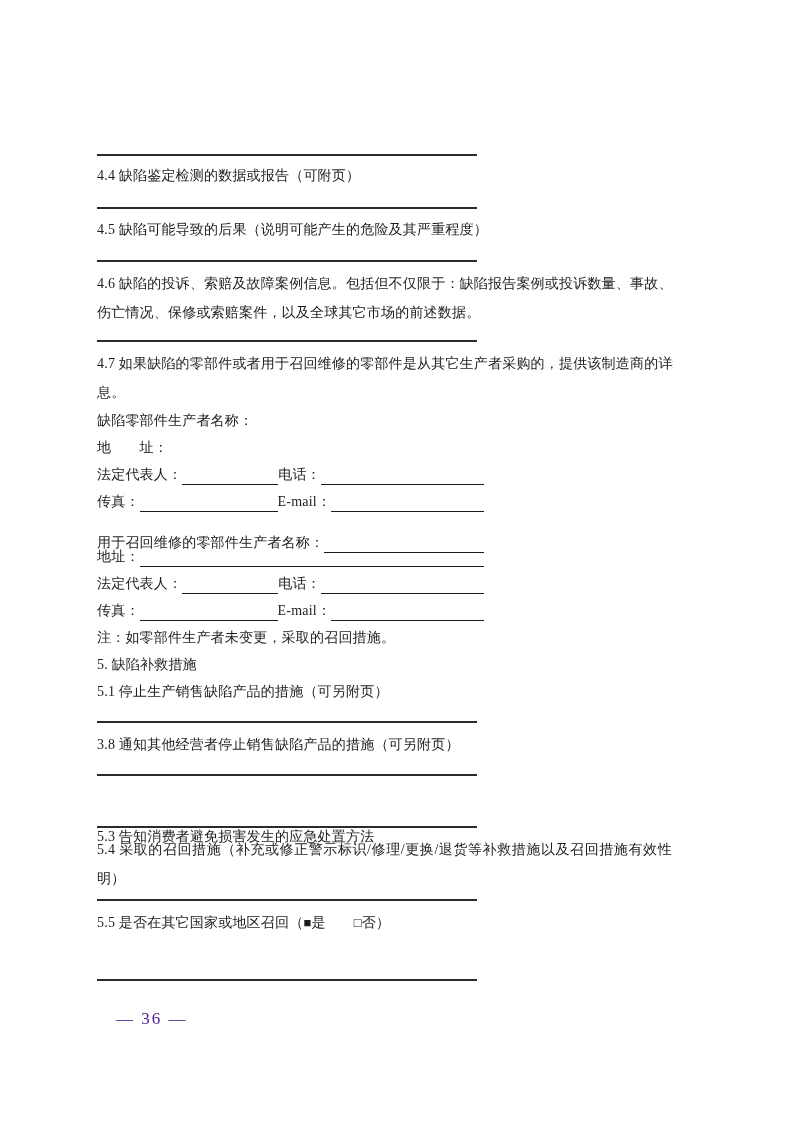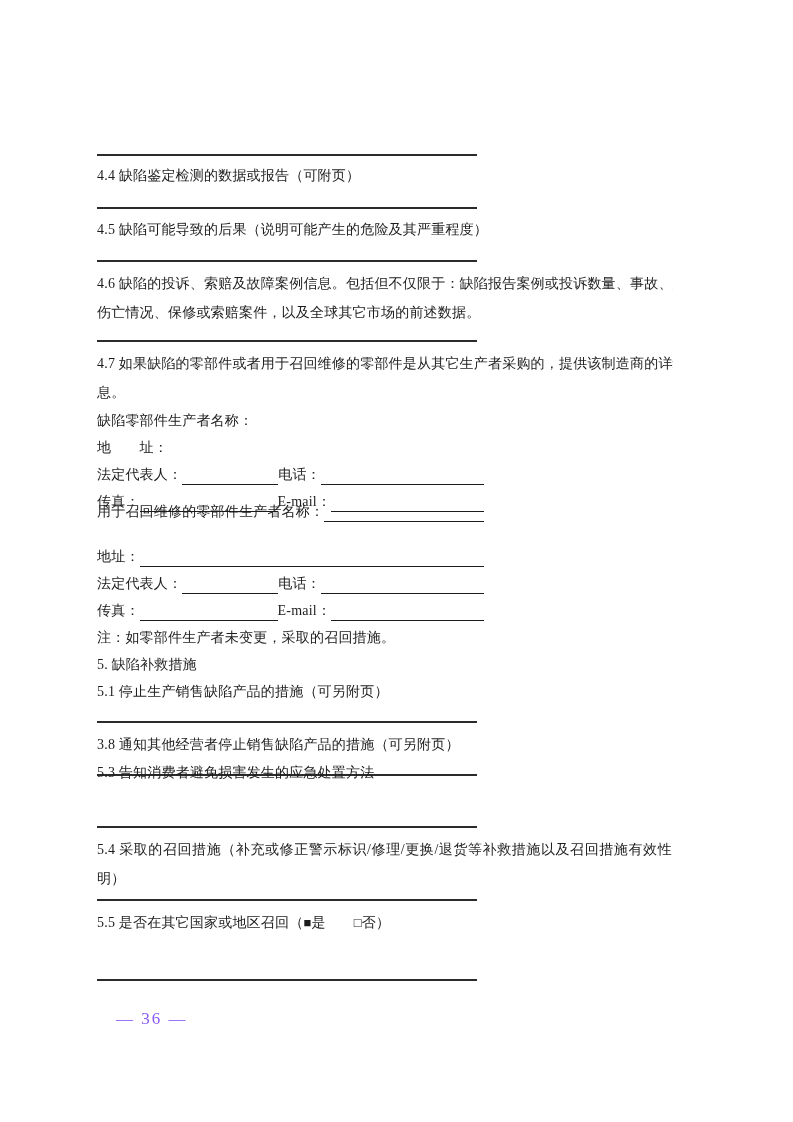--- a/index.html
+++ b/index.html
@@ -34,21 +34,21 @@
     display:inline-block;
   }
   .w96{width:96px;}
   .w138{width:138px;}
   .grow{flex:1 1 auto;}
   .cb{display:inline-block;font-size:13px;}
   .cb-gap{display:inline-block;width:28px;}
   .pageno{
     position:absolute;left:116px;top:1008px;
     font-size:17px;line-height:22px;letter-spacing:2px;
-    color:#8b5cf6;
+    color:#4c1d95;
   }
 </style>
 </head>
 <body>
 
 <div class="page">
 
   <div class="rule" style="top:154px"></div>
   <div class="rule" style="top:207px"></div>
   <div class="rule" style="top:260px"></div>
@@ -76,21 +76,21 @@
     <span class="lbl">电话：</span>
     <span class="blank grow"></span>
   </div>
   <div class="frow" style="top:490px">
     <span class="lbl">传真：</span>
     <span class="blank w138"></span>
     <span class="lbl">E-mail：</span>
     <span class="blank grow"></span>
   </div>
 
-  <div class="frow" style="top:500px">
+  <div class="frow" style="top:531px">
     <span class="lbl">用于召回维修的零部件生产者名称：</span>
     <span class="blank grow"></span>
   </div>
   <div class="frow" style="top:545px">
     <span class="lbl">地址：</span>
     <span class="blank grow"></span>
   </div>
   <div class="frow" style="top:572px">
     <span class="lbl">法定代表人：</span>
     <span class="blank w96"></span>
@@ -102,21 +102,21 @@
     <span class="blank w138"></span>
     <span class="lbl">E-mail：</span>
     <span class="blank grow"></span>
   </div>
 
   <div class="txt" style="top:623px">注：如零部件生产者未变更，采取的召回措施。</div>
 
   <div class="txt" style="top:650px">5. 缺陷补救措施</div>
   <div class="txt" style="top:677px">5.1 停止生产销售缺陷产品的措施（可另附页）</div>
   <div class="txt" style="top:730px">3.8 通知其他经营者停止销售缺陷产品的措施（可另附页）</div>
-  <div class="txt" style="top:758px">5.3 告知消费者避免损害发生的应急处置方法</div>
+  <div class="txt" style="top:822px">5.3 告知消费者避免损害发生的应急处置方法</div>
   <div class="txt" style="top:835px">5.4 采取的召回措施（补充或修正警示标识/修理/更换/退货等补救措施以及召回措施有效性的说明）</div>
 
   <div class="txt" style="top:908px;white-space:nowrap">
     <span>5.5 是否在其它国家或地区召回（</span><span class="cb">■</span><span>是</span><span class="cb-gap"></span><span class="cb">□</span><span>否</span><span>）</span>
   </div>
 
   <div class="pageno">— 36 —</div>
 
 </div>
 

